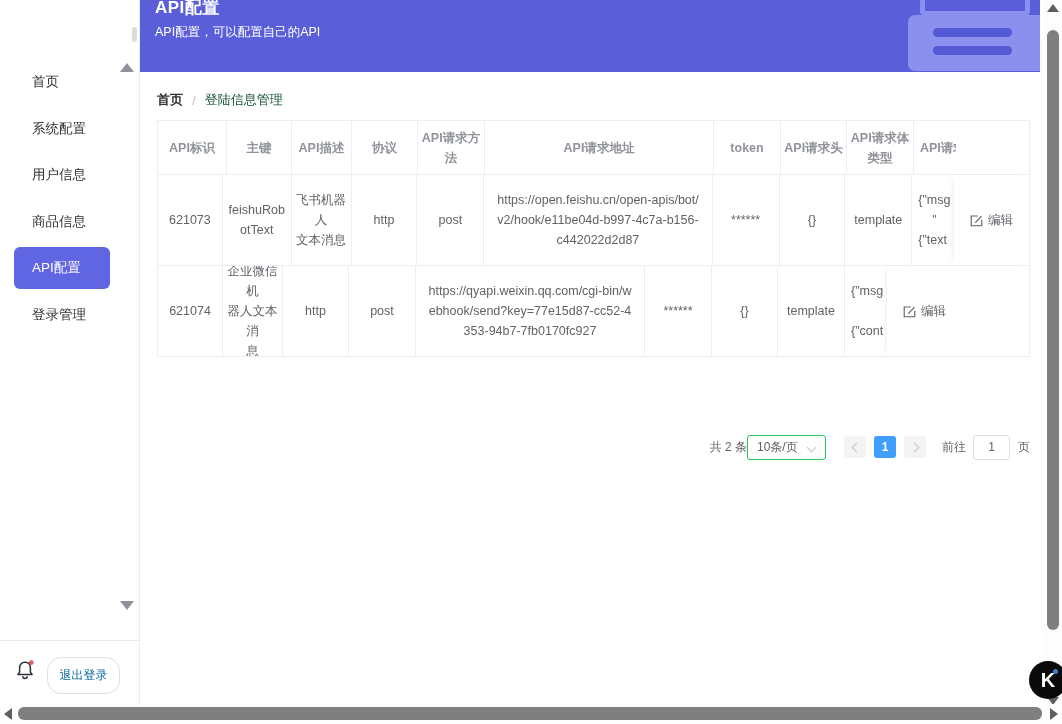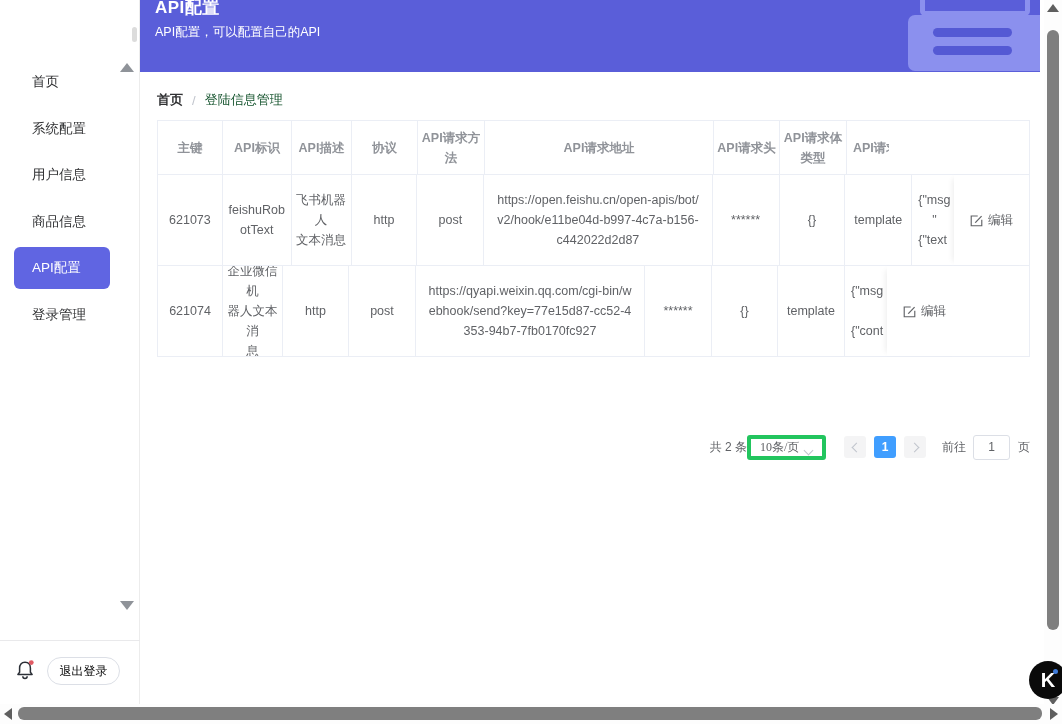--- a/index.html
+++ b/index.html
@@ -11,21 +11,21 @@
   .sidebar { position:absolute; left:0; top:0; width:140px; height:724px; background:#fff; border-right:1px solid #ececec; }
   .side-scrollbar-hint { position:absolute; left:132px; top:27px; width:5px; height:15px; border-radius:3px; background:#dcdcdc; }
   .tri { width:0; height:0; border-style:solid; }
   .tri-up-side { position:absolute; left:120px; top:63px; border-width:0 7px 9px 7px; border-color:transparent transparent #8f9399 transparent; }
   .tri-down-side { position:absolute; left:120px; top:601px; border-width:9px 7px 0 7px; border-color:#8f9399 transparent transparent transparent; }
   .menu { position:absolute; left:0; top:59px; width:140px; }
   .menu-item { height:46.5px; display:flex; align-items:center; padding-left:32px; font-size:13.5px; color:#303133; cursor:pointer; }
   .menu-item.active { margin:0 0 0 14px; width:96px; height:42px; margin-top:2px; margin-bottom:2.5px; padding-left:18px; background:#6065e2; border-radius:6px; color:#fff; }
   .side-divider { position:absolute; left:0; top:640px; width:140px; height:1px; background:#e9e9eb; }
   .bell-wrap { position:absolute; left:13px; top:658px; width:24px; height:24px; cursor:pointer; }
-  .logout-btn { position:absolute; left:47px; top:657px; width:73px; height:28px; border:1px solid #dcdfe6; border-radius:14px; background:#fff; font-size:12px; color:#000000; display:flex; align-items:center; justify-content:center; cursor:pointer; font-family:Liberation Mono, monospace; }
+  .logout-btn { position:absolute; left:47px; top:657px; width:73px; height:37px; border:1px solid #dcdfe6; border-radius:14px; background:#fff; font-size:12px; color:#0369a1; display:flex; align-items:center; justify-content:center; cursor:pointer; font-family:Liberation Mono, monospace; }
 
   
   .page-header { position:absolute; left:140px; top:0; width:900px; height:72px; background:#5a5ed9; overflow:hidden; }
   .page-title { position:absolute; left:15px; top:-4px; font-size:17px; font-weight:bold; color:#fff; letter-spacing:0.5px; }
   .page-subtitle { position:absolute; left:15px; top:24px; font-size:12.5px; color:#fff; }
   .illu-frame { position:absolute; left:780px; top:-8px; width:110px; height:24px; border:5px solid #8b90ee; border-radius:5px; background:transparent; }
   .illu-box { position:absolute; left:768px; top:15px; width:270px; height:56px; background:#8b90ee; border-radius:7px; }
   .illu-bar { position:absolute; left:25px; width:79px; height:9px; border-radius:4.5px; background:#5459d4; }
 
   
@@ -46,21 +46,21 @@
   .c3{width:66px;} .c4{width:67px;} .c5{width:229px; padding:0 10px; word-break:break-all; overflow-wrap:break-word;}
   .c6{width:67px;} .c7{width:66px;text-align:right;} .c8{width:67px;}
   .c9{width:42px; border-right:none; justify-content:flex-start; text-align:left; padding-left:6px; white-space:pre-wrap;}
   .th.c9{ white-space:nowrap; }
   .c10{width:75px; border-right:none; background:#fff; box-shadow:-5px 0 6px -4px rgba(0,0,0,0.08); position:relative; }
   .edit-btn { display:inline-flex; align-items:center; gap:5px; color:#606266; cursor:pointer; font-size:12.5px; background:none; border:none; font-family:inherit; }
 
   
   .pagination { position:absolute; right:10px; top:362px; height:26px; display:flex; align-items:center; font-size:12px; color:#606266; }
   .pg-total { }
-  .pg-size { width:79px; height:25px; border:4px solid #22c55e; border-radius:3px; display:flex; align-items:center; padding-left:9px; position:relative; margin-right:14px; background:#fff; cursor:pointer;font-family:Liberation Serif, serif; }
+  .pg-size { width:79px; height:25px; border:1px solid #22c55e; border-radius:3px; display:flex; align-items:center; padding-left:9px; position:relative; margin-right:14px; background:#fff; cursor:pointer; }
   .chev { display:inline-block; width:7px; height:7px; border-left:1.5px solid #c0c4cc; border-bottom:1.5px solid #c0c4cc; }
   .chev.down { transform:rotate(-45deg); position:absolute; right:10px; top:8px; }
   .chev.left { transform:rotate(45deg); margin-left:2px; }
   .chev.right { transform:rotate(-135deg); margin-right:2px; }
   .pg-btn { width:22px; height:22px; border-radius:3px; background:#f4f4f5; display:flex; align-items:center; justify-content:center; margin:0 4px; cursor:pointer; border:none; }
   .pg-page { width:22px; height:22px; border-radius:3px; background:#409eff; color:#fff; display:flex; align-items:center; justify-content:center; margin:0 4px; font-weight:bold; cursor:pointer; }
   .pg-goto-label { margin-left:12px; margin-right:7px; }
   .pg-input { width:37px; height:25px; border:1px solid #dcdfe6; border-radius:3px; text-align:center; font-size:12px; color:#606266; margin-right:8px; font-family:inherit; outline:none; }
 
   
@@ -118,26 +118,27 @@
 
   <main class="content">
     <div class="breadcrumb">
       <span class="crumb-root">首页</span>
       <span class="crumb-sep">/</span>
       <span class="crumb-cur">登陆信息管理</span>
     </div>
 
     <div class="table">
       <div class="tr head">
+        <div class="th c1">API标识</div>
         <div class="th c0">主键</div>
-        <div class="th c1">API标识</div>
         <div class="th c2">API描述</div>
         <div class="th c3">协议</div>
         <div class="th c4">API请求方法</div>
         <div class="th c5">API请求地址</div>
+        <div class="th c6">token</div>
         <div class="th c7">API请求头</div>
         <div class="th c8">API请求体类型</div>
         <div class="th c9">API请求体</div>
       </div>
 
       <div class="tr row">
         <div class="td c0">621073</div>
         <div class="td c1">feishuRobotText</div>
         <div class="td c2">飞书机器人
 文本消息</div>

